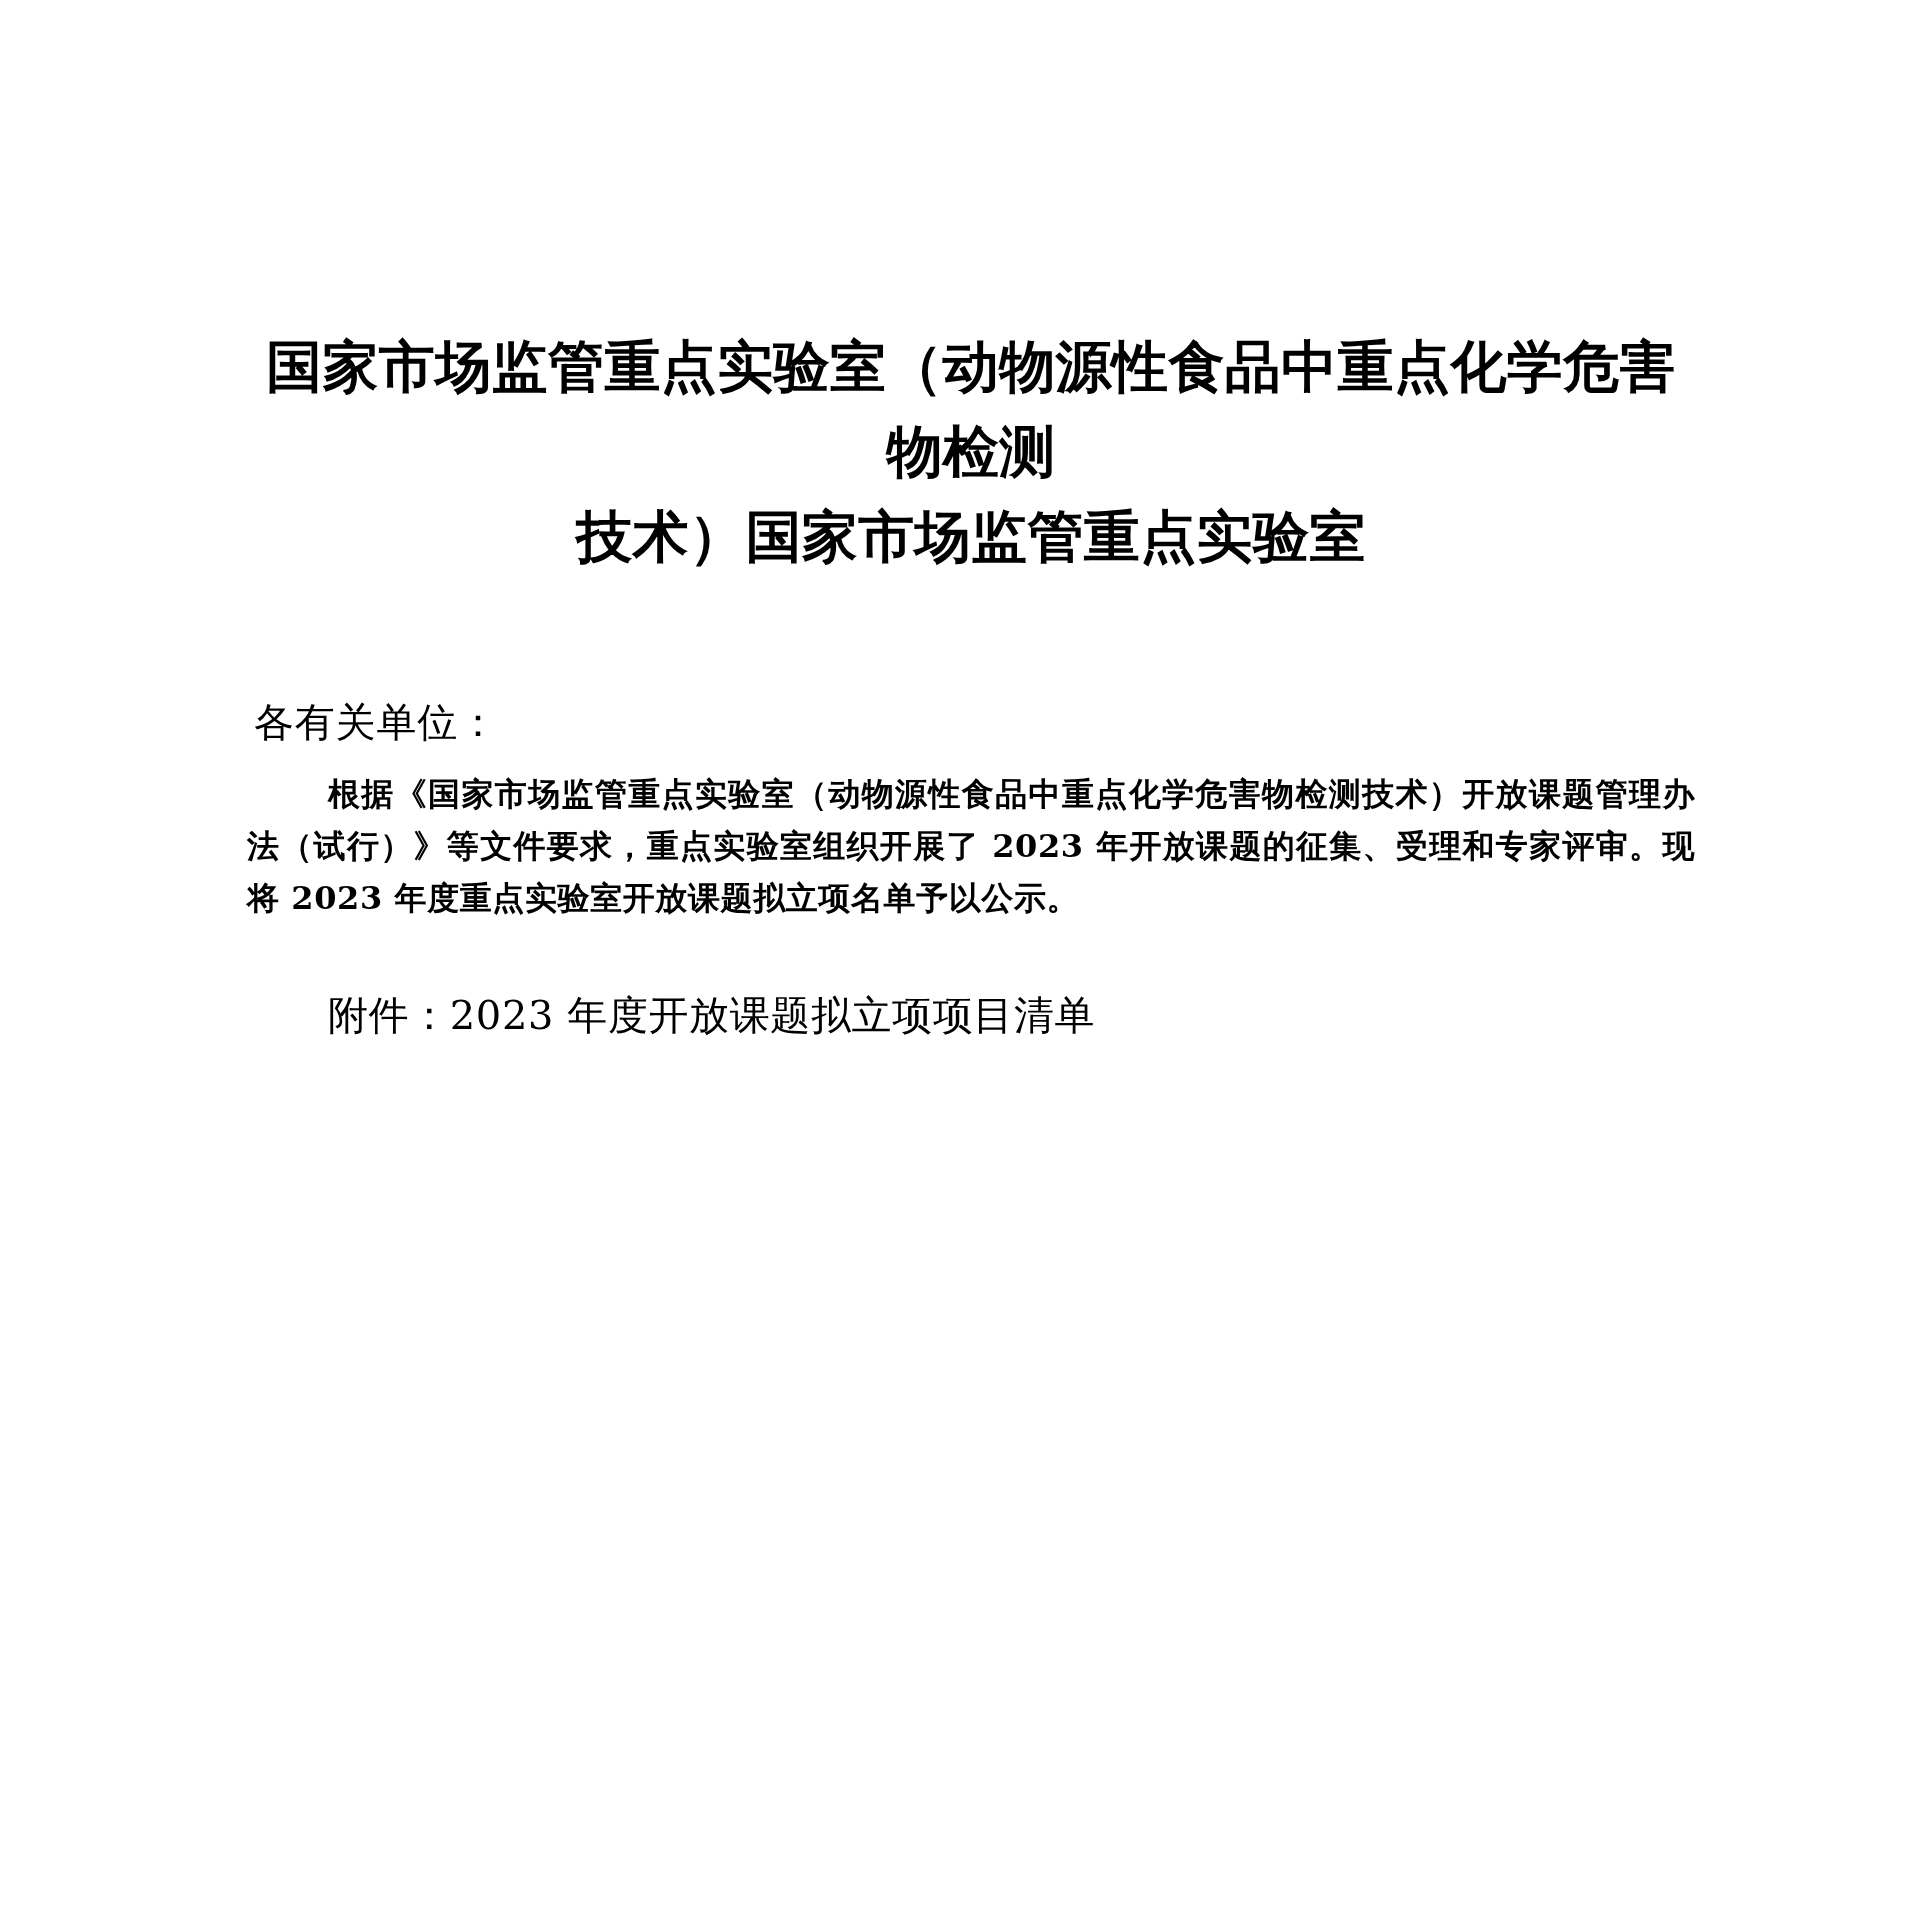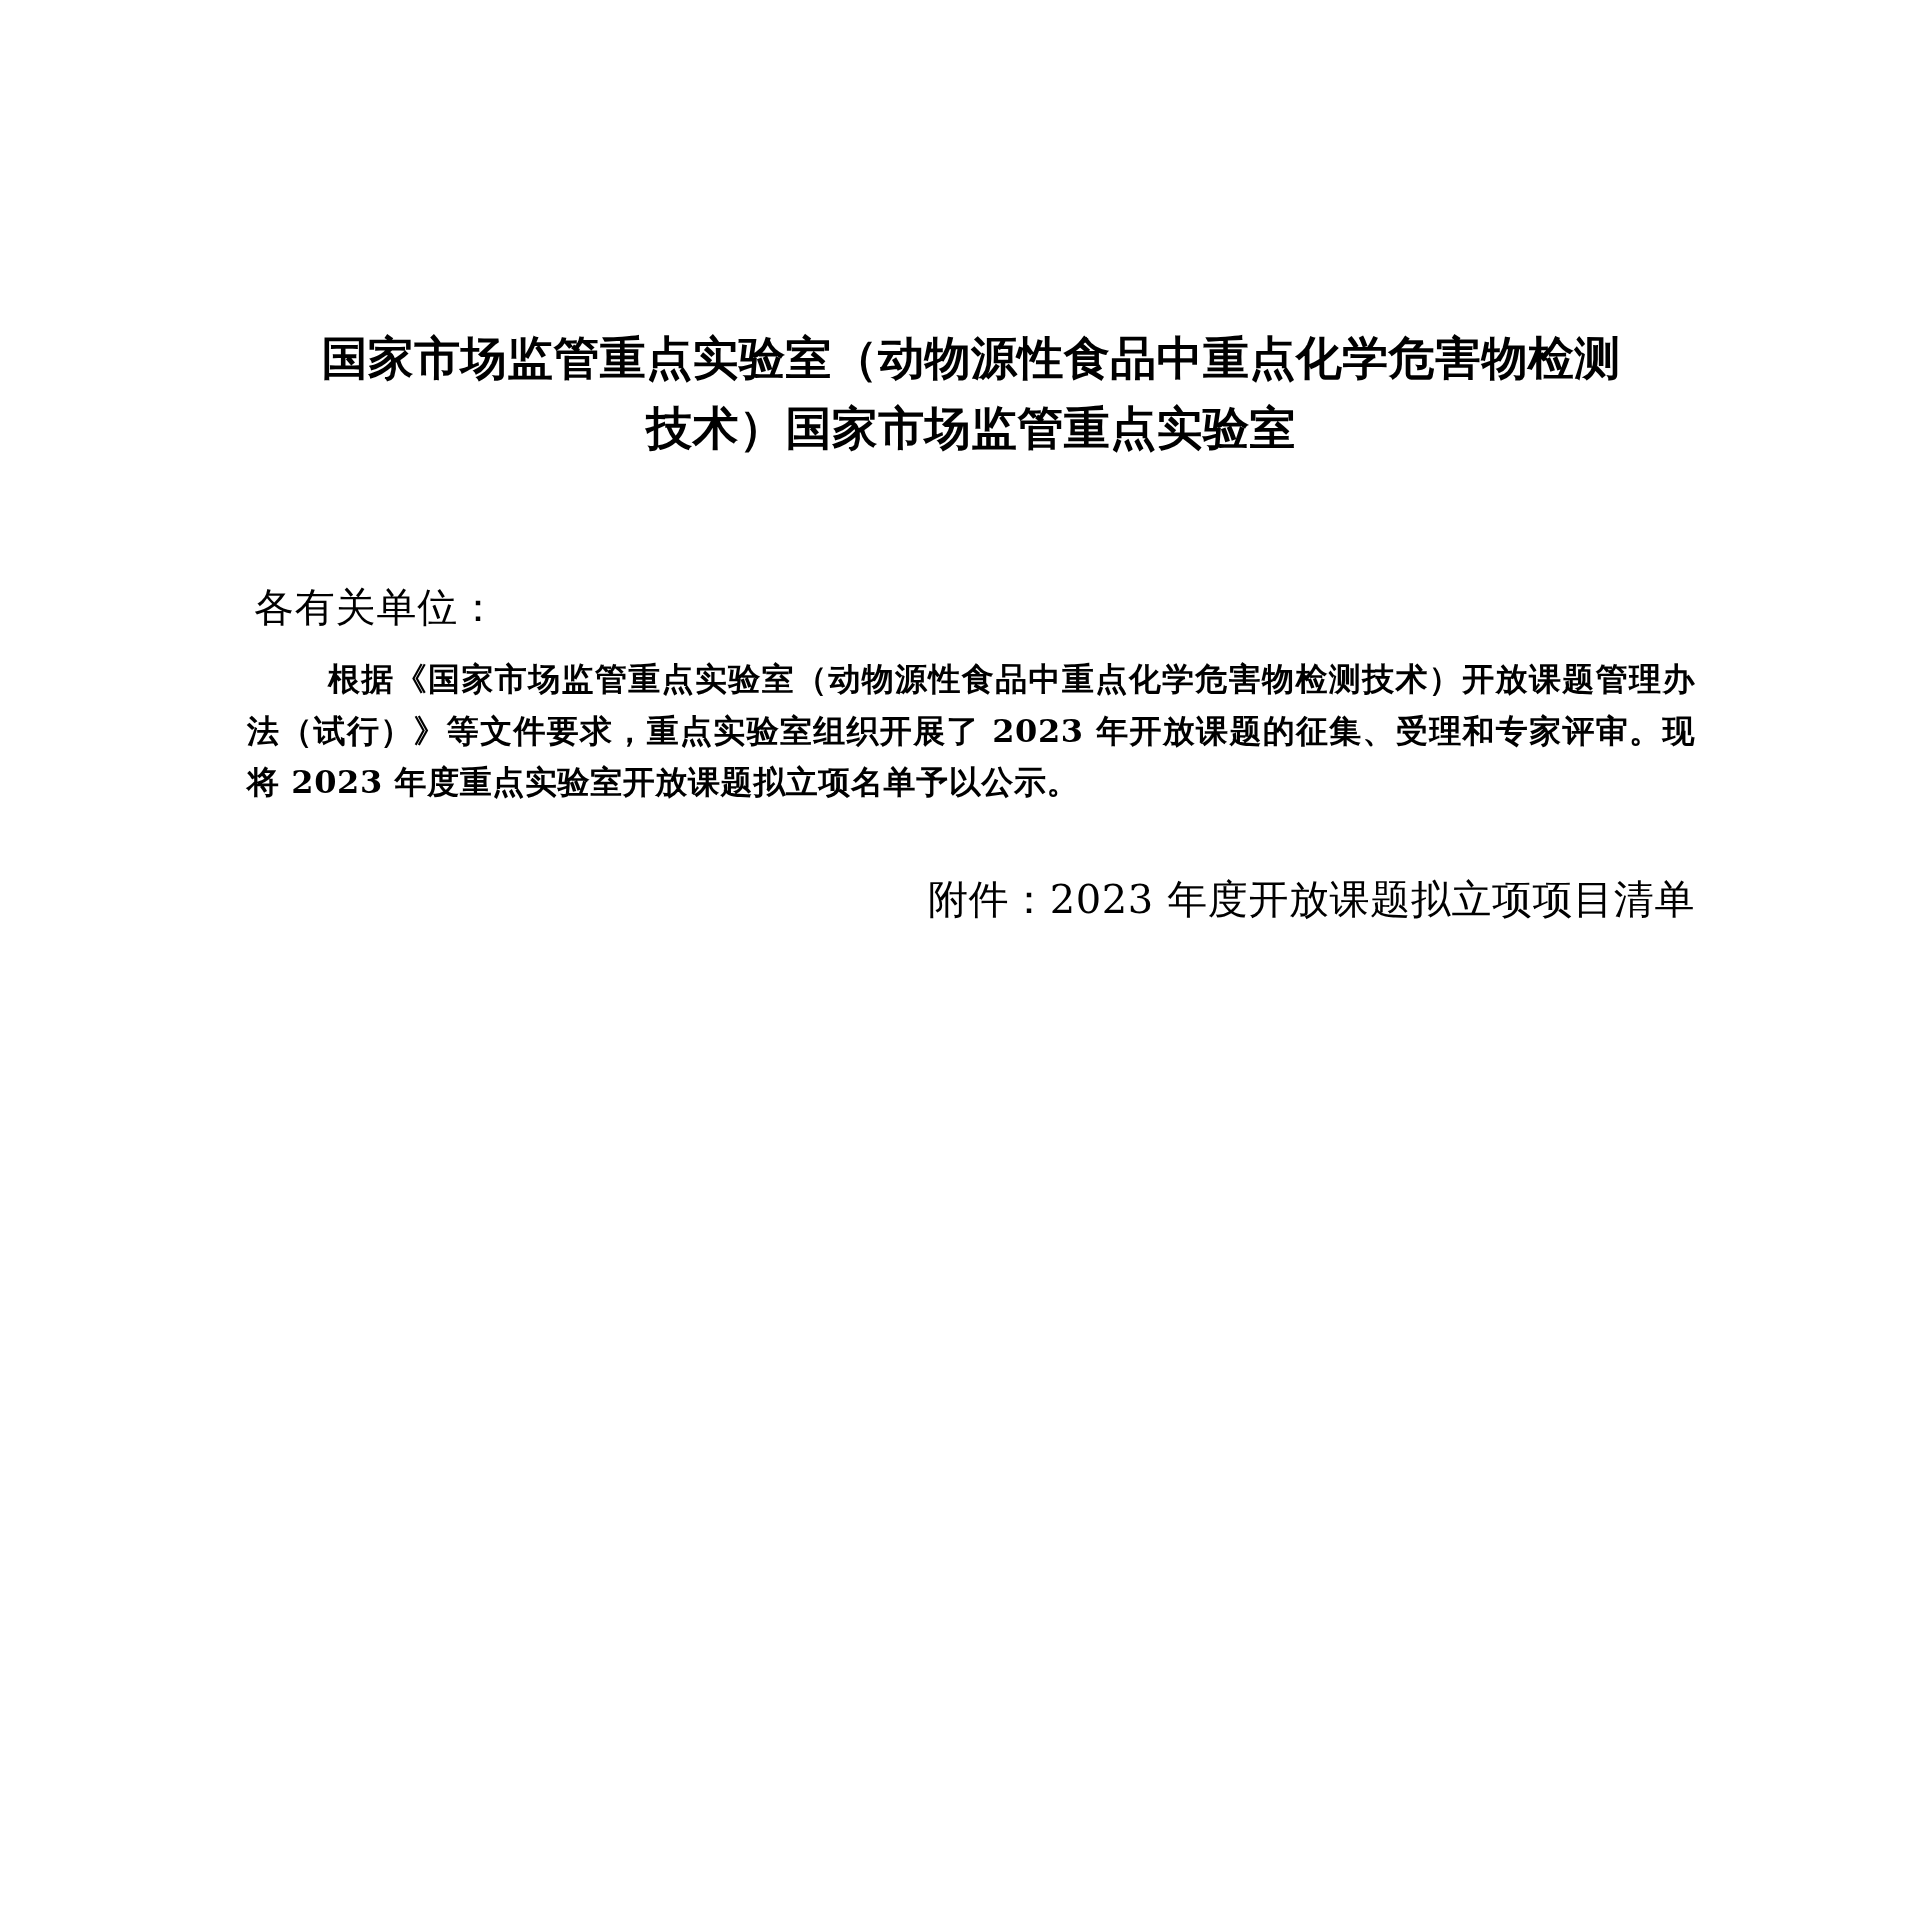--- a/index.html
+++ b/index.html
@@ -23,21 +23,21 @@
     left: 247px;
     top: 0;
     width: 1448px;
     height: 2706px;
   }
   .doc-title {
     margin: 0;
     padding-top: 324px;
     text-align: center;
     font-weight: bold;
-    font-size: 46px;
+    font-size: 56px;
     line-height: 1.52;
     letter-spacing: 0.4px;
     font-family: "DejaVu Serif", "Liberation Serif", serif;
   }
   .title-line {
     display: block;
   }
   .salutation {
     margin: 7px;
     padding-top: 116px;
@@ -56,21 +56,20 @@
     letter-spacing: 0.6px;
     font-weight: bold;
   }
   p.attach {
     margin: 0;
     padding-top: 58px;
     font-size: 40px;
     line-height: 1.6;
     text-indent: 81px;
     letter-spacing: 0.6px;
-    text-align: right;
   }
 </style>
 </head>
 <body>
 
 <div class="page">
   <div class="content">
 
     <h1 class="doc-title">
       <span class="title-line">国家市场监管重点实验室（动物源性食品中重点化学危害物检测</span>

